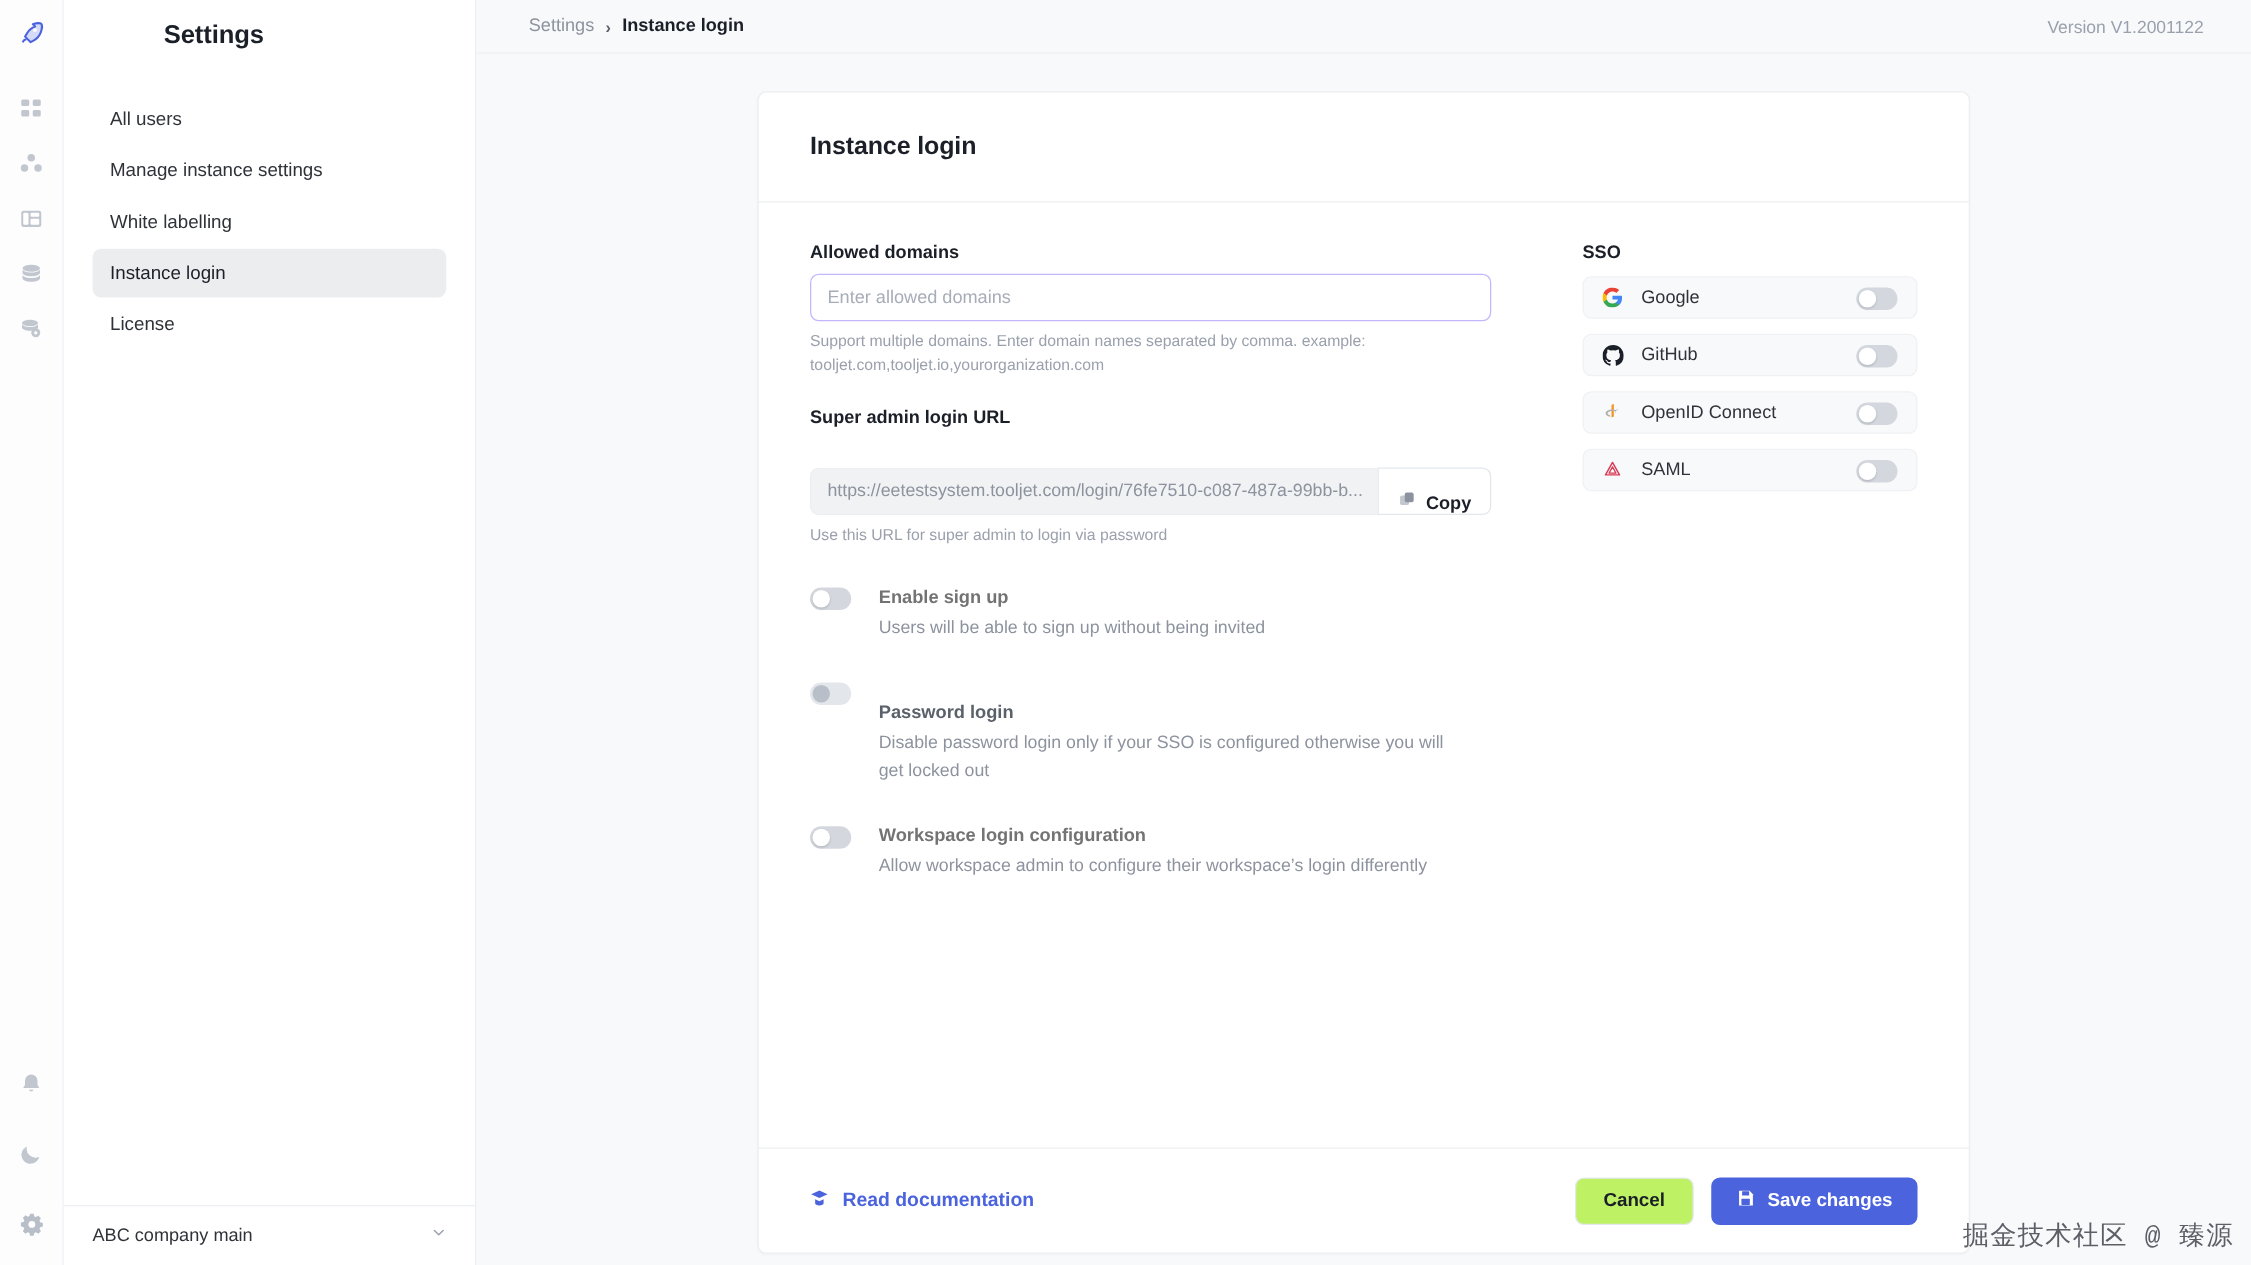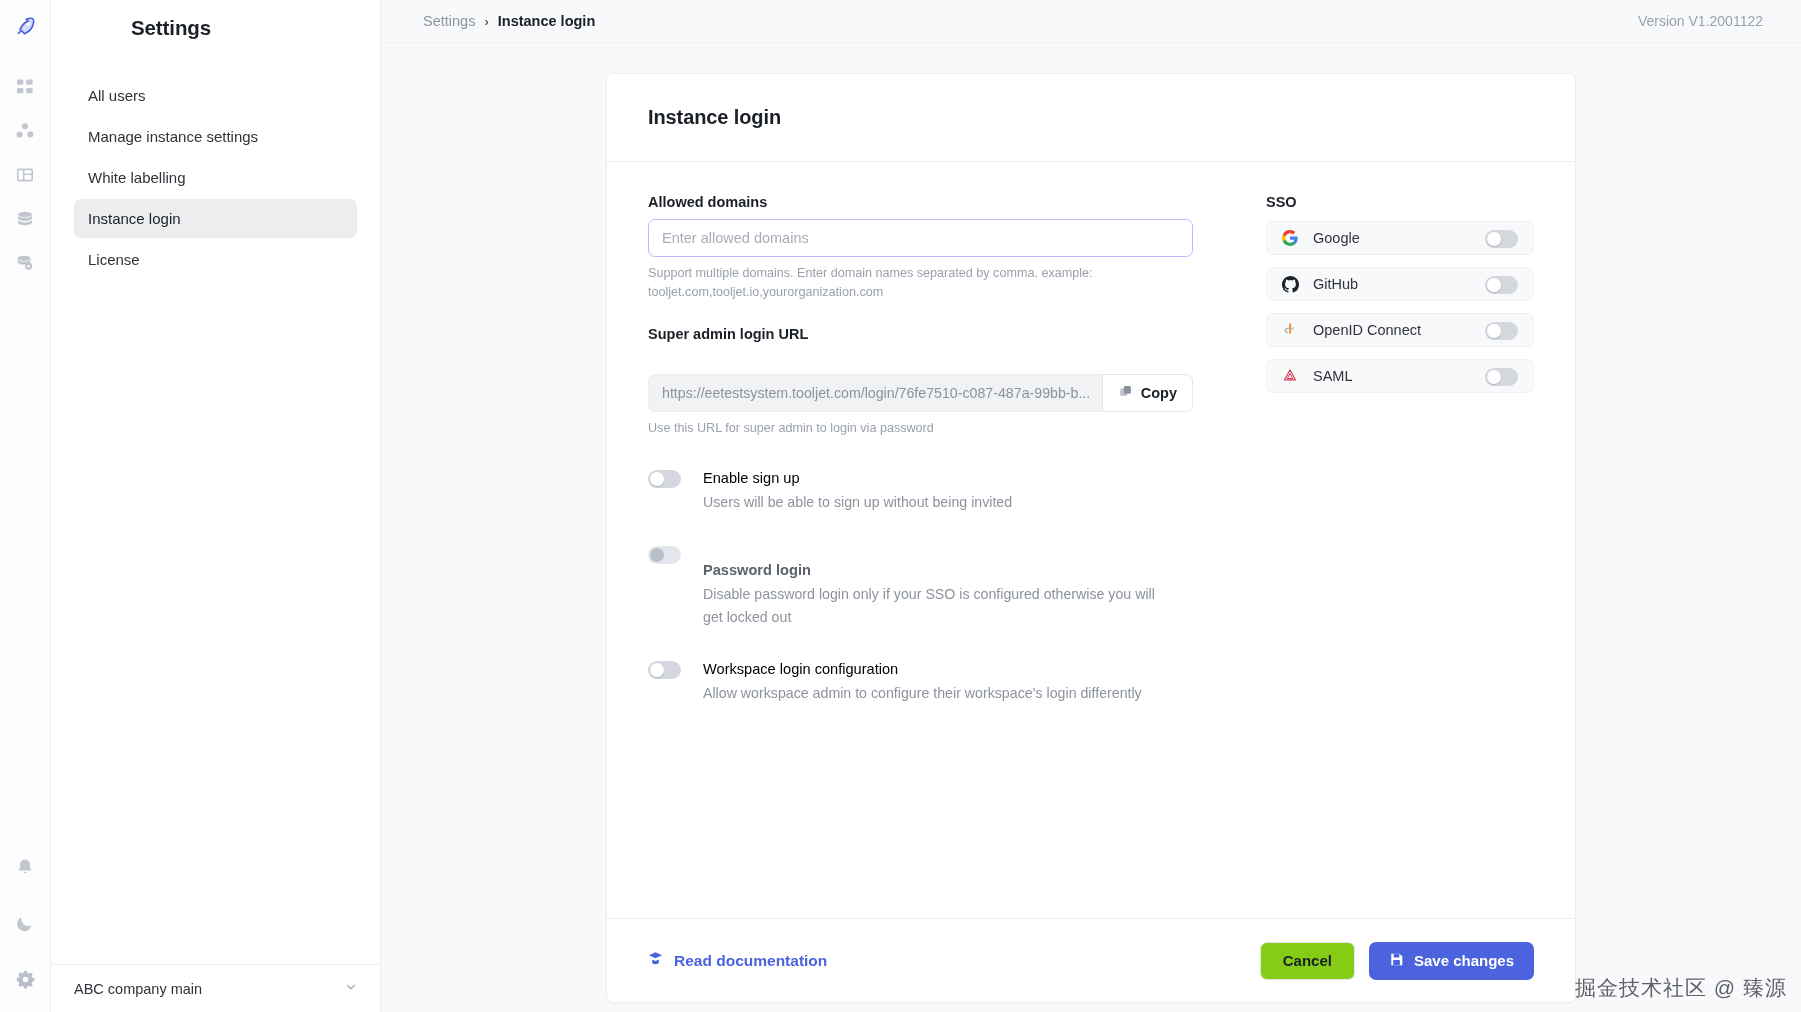--- a/index.html
+++ b/index.html
@@ -114,41 +114,41 @@
     border-radius: 7px 0 0 7px;
     display: flex; align-items: center; padding: 0 13px;
     font-size: 14.2px; color: #8d939e;
     white-space: nowrap; overflow: hidden;
   }
   .copy-btn {
     height: 38px; min-width: 80px;
     background: #fff;
     border: 1px solid #e4e7eb;
     border-radius: 0 7px 7px 0;
-    display: flex; align-items: center; justify-content: center; gap: 8px;
+    display: flex; align-items: flex-end; justify-content: center; gap: 8px;
     font-size: 14.5px; font-weight: 600; color: #1b1f27; cursor: pointer;
     padding: 0 15px;
   }
 
   .group { margin-top: 30px; }
   .toggle-row { display: flex; align-items: flex-start; }
   .switch {
     width: 33px; height: 18px; border-radius: 9px;
     background: #d4d8de; position: relative; flex: 0 0 auto;
     margin-top: 2px; cursor: pointer;
   }
   .switch .knob {
     position: absolute; top: 2px; left: 2px;
     width: 14px; height: 14px; border-radius: 50%;
     background: #ffffff; box-shadow: 0 1px 2px rgba(16,24,40,.18);
   }
   .switch.disabled { background: #e3e6ea; cursor: default; }
   .switch.disabled .knob { background: #b9bfc8; box-shadow: none; }
   .toggle-text { margin-left: 22px; }
-  .toggle-title { font-size: 14.6px; font-weight: 400; color: #000000; line-height: 20px; }
+  .toggle-title { font-size: 14.6px; font-weight: 700; color: #737373; line-height: 20px; }
   .toggle-title.muted { color: #5b616b; font-weight: 600; margin-top: 16px; }
   .toggle-desc { font-size: 14.2px; color: #8d939e; line-height: 23px; margin-top: 3px; max-width: 470px; }
 
   .sso-title { font-size: 14.5px; font-weight: 700; color: #1b1f27; margin-bottom: 11px; }
   .sso-item {
     height: 34px; background: #f8f9fb;
     border: 1px solid #f0f1f4; border-radius: 7px;
     display: flex; align-items: center;
     padding: 0 15px 0 14px; margin-bottom: 12px;
   }
@@ -158,36 +158,36 @@
   .card-foot {
     height: 84px; min-height: 84px;
     border-top: 1px solid #eceef1;
     display: flex; align-items: center;
     padding: 16px 41px;
   }
   .doc-link { display: flex; align-items: center; gap: 11px; color: #4b63dd; font-size: 15.5px; font-weight: 700; cursor: pointer; }
   .foot-right { margin-left: auto; display: flex; align-items: center; gap: 14px; }
   .btn-cancel {
     height: 38px; padding: 0 22px;
-    background: #84cc16; border: 1px solid #e4e7eb; border-radius: 7px;
+    background: #bef264; border: 1px solid #e4e7eb; border-radius: 7px;
     font-size: 15px; font-weight: 600; color: #1b1f27; cursor: pointer;
     font-family: "Liberation Sans", sans-serif;
   }
   .btn-save {
     height: 38px; padding: 0 20px;
     background: #4b63dd; border: none; border-radius: 7px;
     font-size: 15px; font-weight: 600; color: #fff; cursor: pointer;
     display: flex; align-items: center; gap: 10px;
     font-family: "Liberation Sans", sans-serif;
   }
 
   .watermark {
     position: absolute; right: 14px; bottom: 10px;
     font-size: 21px; color: #3b3f46; opacity: .82;
-    font-family: Liberation Sans, sans-serif; letter-spacing: 1px;
+    font-family: Liberation Mono, monospace; letter-spacing: 1px;
     pointer-events: none;
   }
 </style>
 </head>
 <body>
 
 <div class="app">
 
   <div class="rail">
     <div class="rail-icon">

